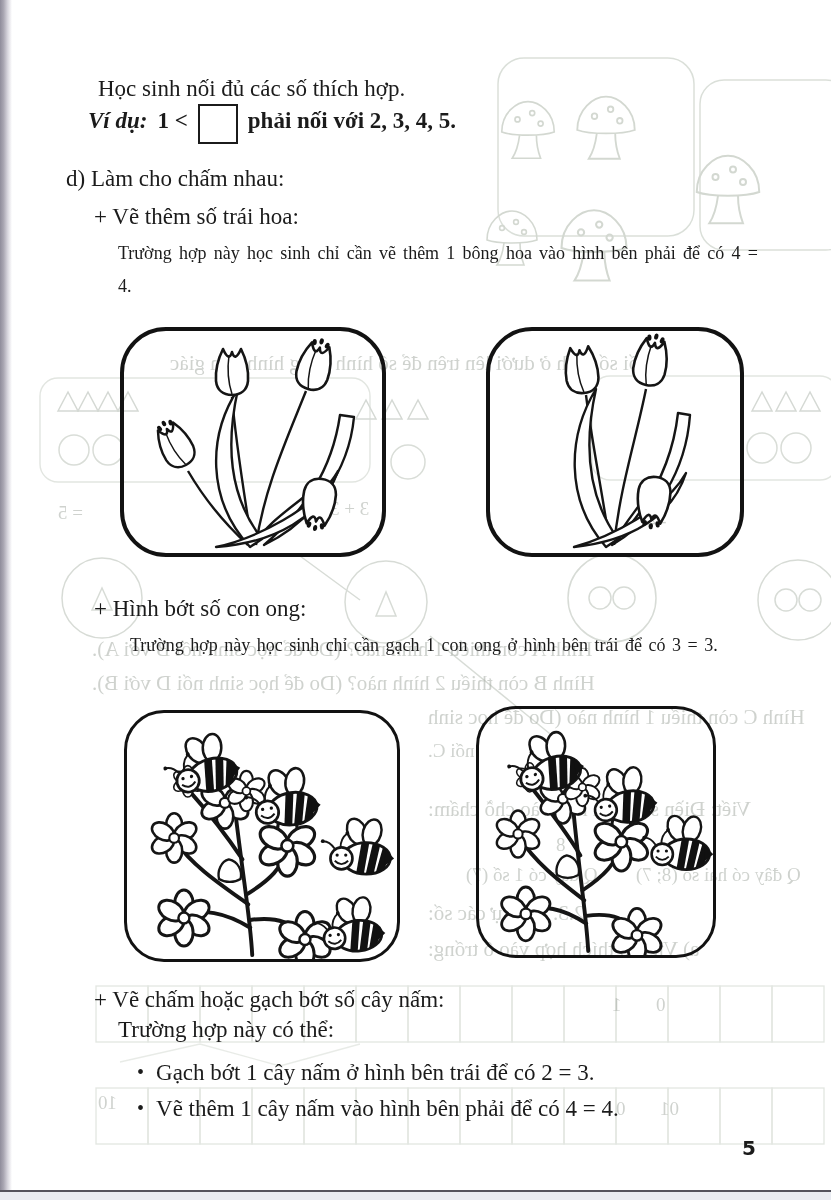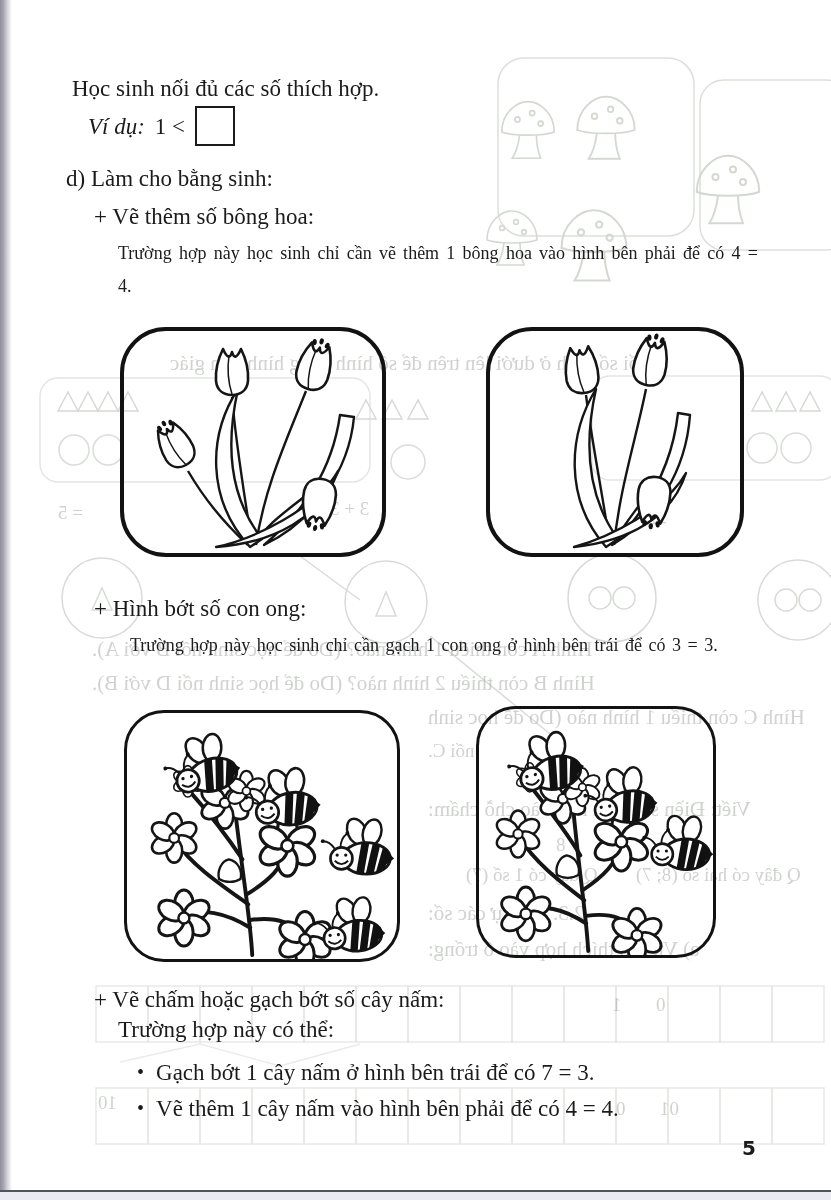--- a/index.html
+++ b/index.html
@@ -11,21 +11,21 @@
   .abs{position:absolute;}
   
   .edge-left{left:0;top:0;width:12px;height:1200px;
     background:linear-gradient(90deg,#8f8c9b 0%,#aaa7b3 30%,#d9d7df 65%,#ffffff 100%);}
   .edge-bottom{left:0;top:1190px;width:831px;height:10px;
     background:#e9ecf2;border-top:2px solid #55545e;}
   
   .txt{font-size:23px;line-height:33px;white-space:nowrap;}
   .para{font-size:18px;line-height:33px;white-space:normal;text-align:justify;word-spacing:2px;}
   .italic{font-style:italic;}
-  .example-line{display:flex;align-items:center;}
+  .example-line{display:flex;font-weight:bold;}
   .answer-box{display:inline-block;width:36px;height:36px;border:2.5px solid #1b1b1b;
     margin:0 10px;background:transparent;}
   .bullet-row{display:flex;font-size:23px;line-height:33px;white-space:nowrap;}
   .bullet-marker{margin-right:12px;font-size:20px;}
   .pagenum{font-family:"DejaVu Sans","Liberation Sans",sans-serif;font-weight:bold;font-size:20px;}
   
   .frame{box-sizing:border-box;border:4px solid #121212;border-radius:46px;background:transparent;}
   .frame.bee{border-width:3.5px;border-radius:40px;}
   .frame svg{position:absolute;left:0;top:0;width:100%;height:100%;}
   
@@ -196,31 +196,32 @@
 <div class="bl big" style="left:428px;top:938px">a) Viết số thích hợp vào ô trống:</div>
 <div class="bl" style="left:330px;top:498px">3 + 3</div>
 <div class="bl" style="left:58px;top:502px">= 5</div>
 <div class="bl" style="left:646px;top:510px">- 4</div>
 <div class="bl" style="left:612px;top:994px">1</div>
 <div class="bl" style="left:656px;top:994px">0</div>
 <div class="bl" style="left:616px;top:1098px">0</div>
 <div class="bl" style="left:660px;top:1098px">01</div>
 <div class="bl" style="left:98px;top:1092px">10</div>
 
-<div class="abs txt" style="left:72px;top:72px">Học sinh nối đủ các số thích hợp.</div>
+<div class="abs txt" style="left:98px;top:72px">Học sinh nối đủ các số thích hợp.</div>
 
 <div class="abs txt example-line" style="left:88px;top:104px;height:44px">
   <span class="italic">Ví dụ:</span>
   <span style="margin-left:10px">1 &lt;</span>
   <span class="answer-box"></span>
-</div>
-
-<div class="abs txt" style="left:66px;top:162px">d) Làm cho bằng sinh:</div>
-
-<div class="abs txt" style="left:94px;top:200px">+ Vẽ thêm số bông hoa:</div>
+  <span>phải nối với 2, 3, 4, 5.</span>
+</div>
+
+<div class="abs txt" style="left:66px;top:162px">d) Làm cho chấm nhau:</div>
+
+<div class="abs txt" style="left:94px;top:200px">+ Vẽ thêm số trái hoa:</div>
 <div class="abs para" style="left:118px;top:237px;width:640px">Trường hợp này học sinh chỉ cần vẽ thêm 1 bông hoa vào hình bên phải để có 4 = 4.</div>
 
 <div class="abs frame" style="left:120px;top:327px;width:266px;height:230px">
   <svg viewBox="0 0 258 222">
     <g fill="none" stroke="#151515" stroke-width="2.4">
       <path d="M128,214 C120,160 112,115 108,66"></path>
       <path d="M132,214 C140,158 162,110 182,60"></path>
       <path d="M130,214 C148,184 184,168 196,150"></path>
       <path d="M124,214 C100,192 78,164 64,140"></path>
     </g>
@@ -302,21 +303,21 @@
     <use href="#bee" transform="translate(148,98) rotate(-8) scale(0.97)"></use>
     <use href="#bee" transform="translate(206,146) scale(0.95)"></use>
   </svg>
 </div>
 
 <div class="abs txt" style="left:94px;top:983px">+ Vẽ chấm hoặc gạch bớt số cây nấm:</div>
 <div class="abs txt" style="left:118px;top:1013px">Trường hợp này có thể:</div>
 
 <div class="abs bullet-row" style="left:137px;top:1056px">
   <span class="bullet-marker">•</span>
-  <span>Gạch bớt 1 cây nấm ở hình bên trái để có 7 = 3.</span>
+  <span>Gạch bớt 1 cây nấm ở hình bên trái để có 2 = 3.</span>
 </div>
 <div class="abs bullet-row" style="left:137px;top:1092px">
   <span class="bullet-marker">•</span>
   <span>Vẽ thêm 1 cây nấm vào hình bên phải để có 4 = 4.</span>
 </div>
 
 <div class="abs pagenum" style="left:742px;top:1136px">5</div>
 
 <div class="abs edge-left"></div>
 <div class="abs edge-bottom"></div>

